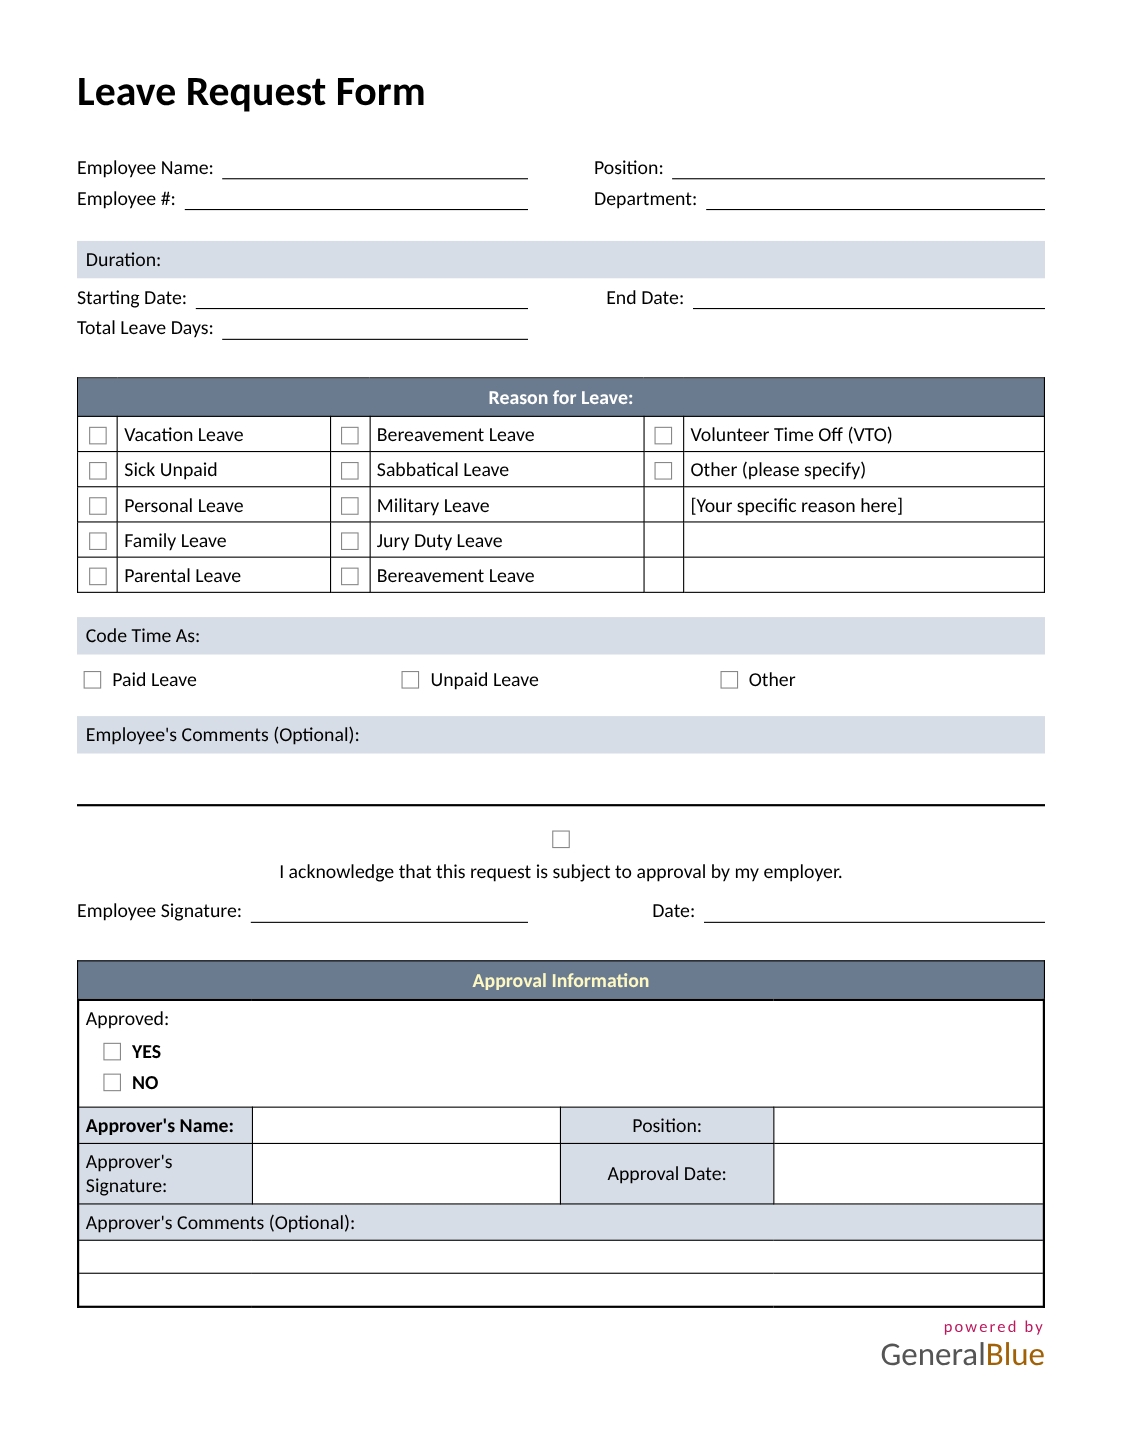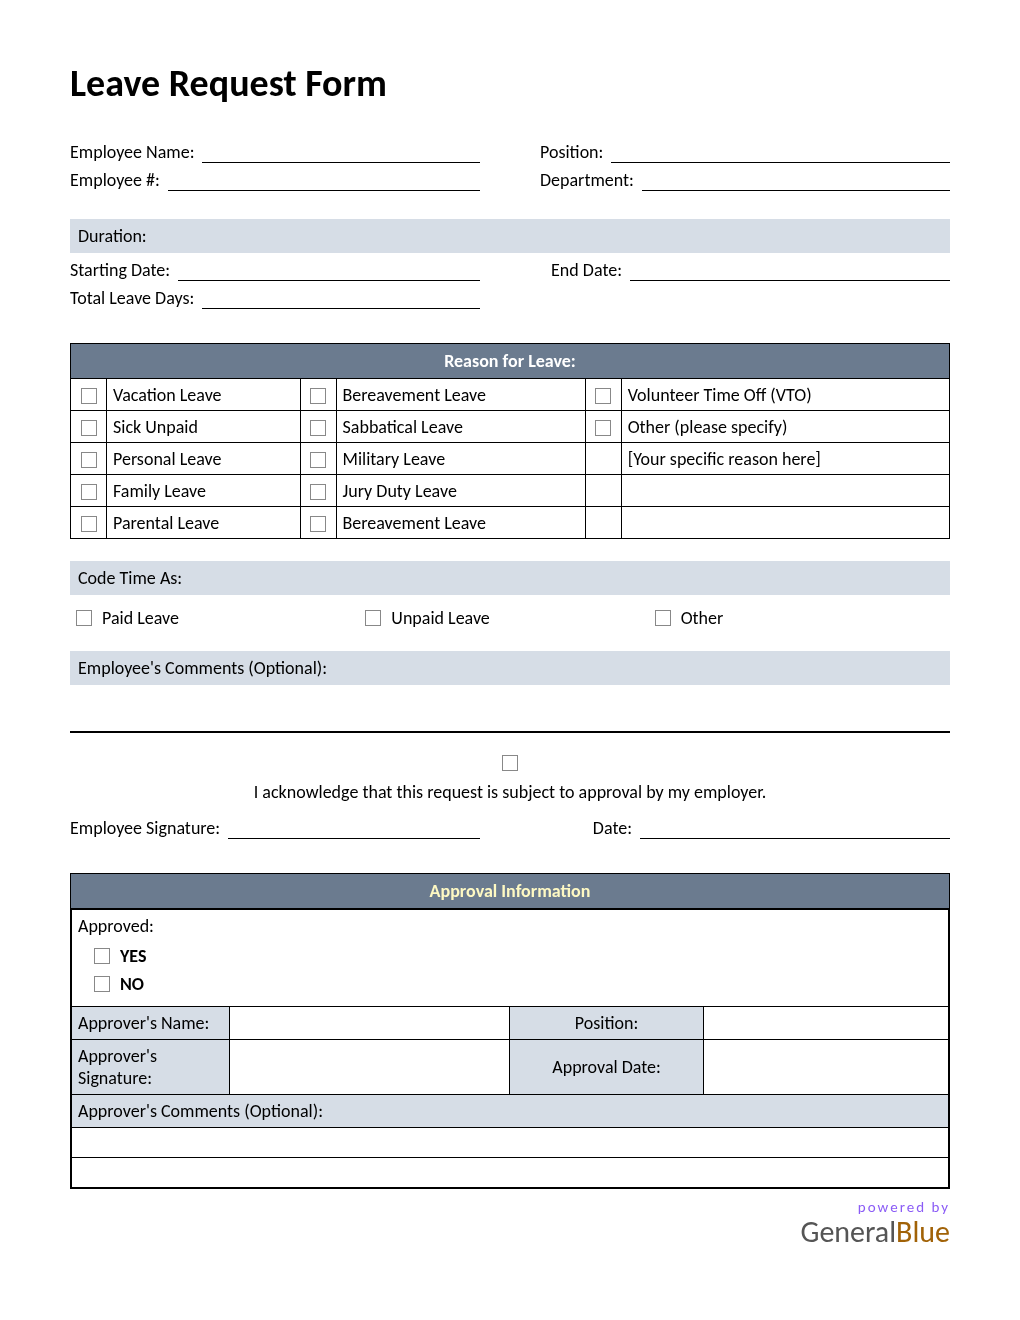--- a/index.html
+++ b/index.html
@@ -123,21 +123,21 @@
     gap: 10px;
     margin-top: 6px;
     font-weight: 700;
     padding-left: 8px;
   }
   .footer {
     text-align: right;
     margin-top: 10px;
     line-height: 1.1;
   }
-  .footer .pw { color: #8b5cf6; font-size: 15px; letter-spacing: 2px; }
+  .footer .pw { color: #be185d; font-size: 15px; letter-spacing: 2px; }
   .footer .brand { font-size: 30px; color: #555; }
   .footer .brand .blue { color: #a16207; }
 </style>
 </head>
 <body>
 
 <div class="title">Leave Request Form</div>
 
 <div class="two-col">
   <div>
@@ -279,21 +279,21 @@
               <span>YES</span>
             </div>
       <div class="opt">
               <span class="checkbox"></span>
               <span>NO</span>
             </div>
     </div>
   </td>
       </tr>
   <tr>
-    <td class="gray" style="width:18%;">Approver's Name:</td>
+    <td class="gray" style="width:18%;font-weight:bold;">Approver's Name:</td>
     <td style="width:32%;"></td>
     <td class="gray center" style="width:22%;">Position:</td>
     <td></td>
   </tr>
   <tr>
     <td class="gray">Approver's Signature:</td>
     <td></td>
     <td class="gray center">Approval Date:</td>
     <td></td>
   </tr>

